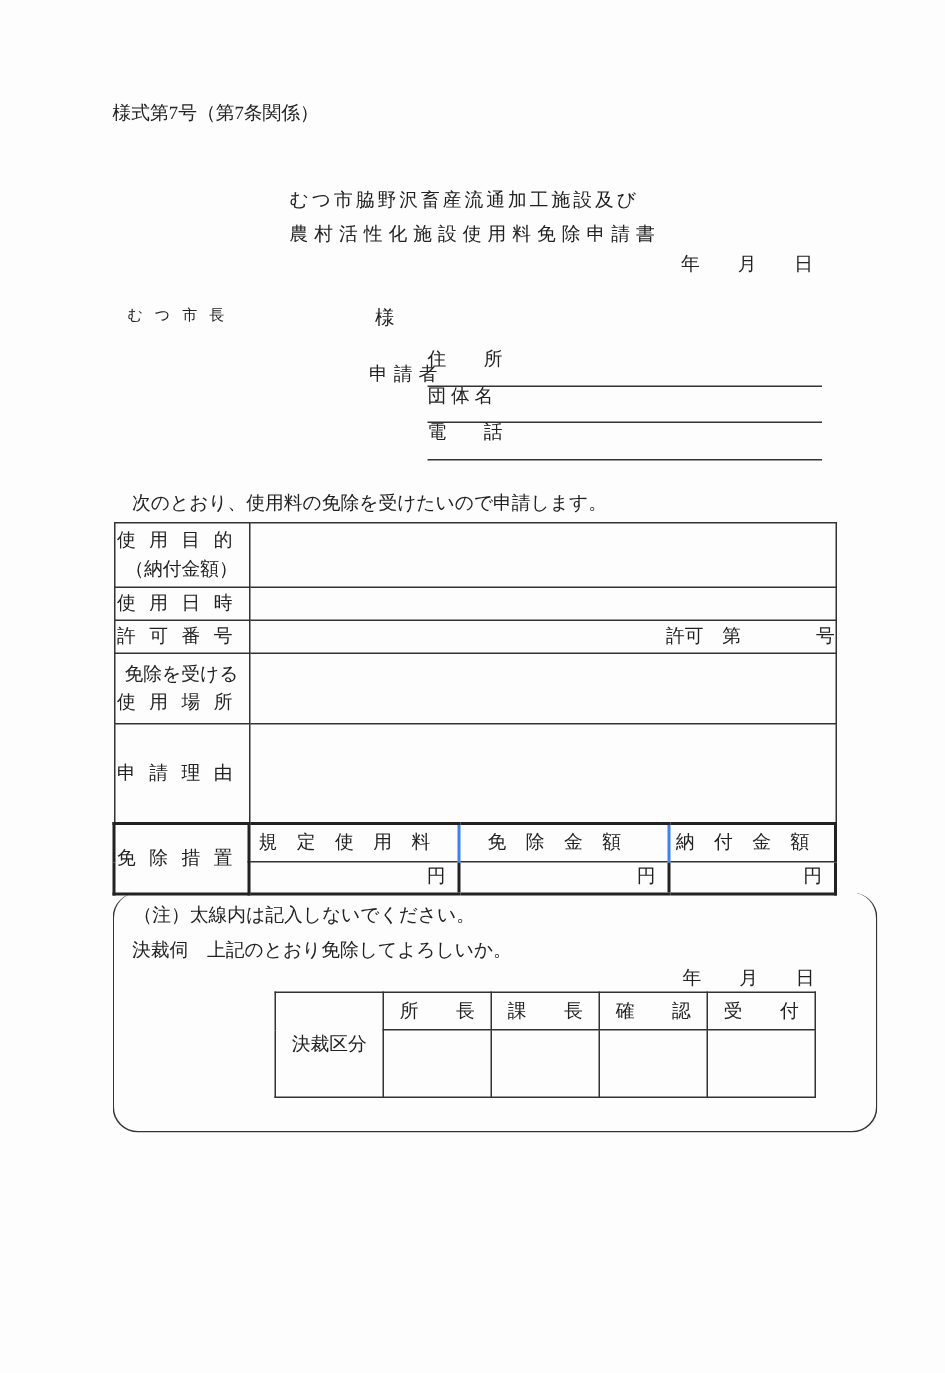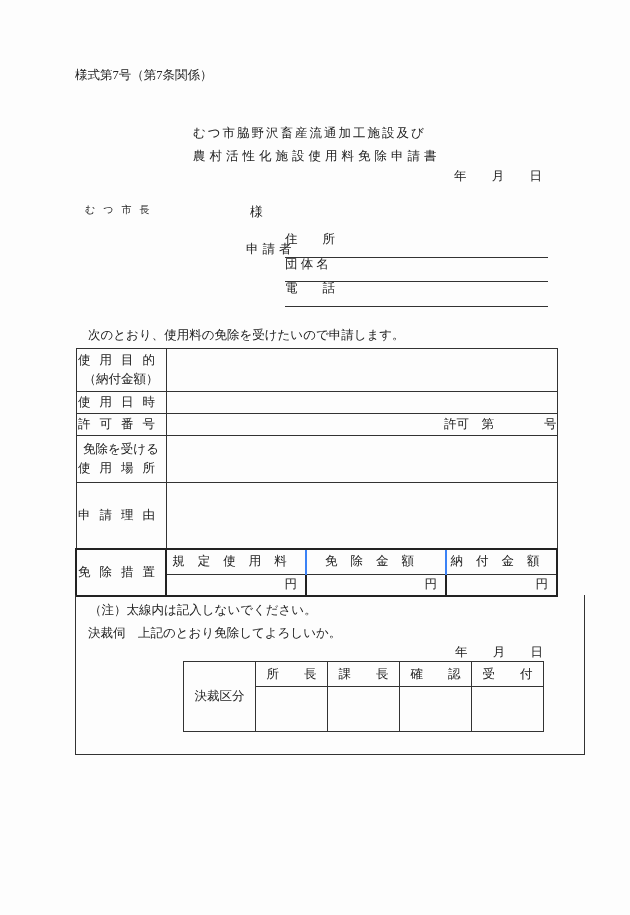--- a/index.html
+++ b/index.html
@@ -41,21 +41,21 @@
   .yen{text-align:right !important;padding-right:8px !important;}
   
   td.ex-label{border:2px solid #222;}
   td.ex-h{border-top:2px solid #222;border-left:2px solid #3b82f6;}
   td.ex-h-last{border-right:2px solid #222;}
   td.ex-y{border-bottom:2px solid #222;border-left:2px solid #222;}
   td.ex-y-last{border-right:2px solid #222;}
   
   .lower-box{
     left:75px;top:595px;width:510px;height:160px;box-sizing:border-box;
-    border-left:1px solid #333;border-right:1px solid #333;border-bottom:1px solid #333;
+    border-left:1px solid #333;border-right:1px solid #333;border-bottom:1px solid #333;border-radius:17px;
   }
   .note{position:absolute;left:13px;top:8px;}
   .prompt{position:absolute;left:12px;top:31px;}
   .date2{position:absolute;left:379px;top:50px;}
   .approval-table{position:absolute;left:107px;top:66px;width:360px;}
   .approval-table td{
     border:1px solid #333;font-size:12.5px;text-align:center;vertical-align:middle;padding:0;
   }
 </style>
 </head>

